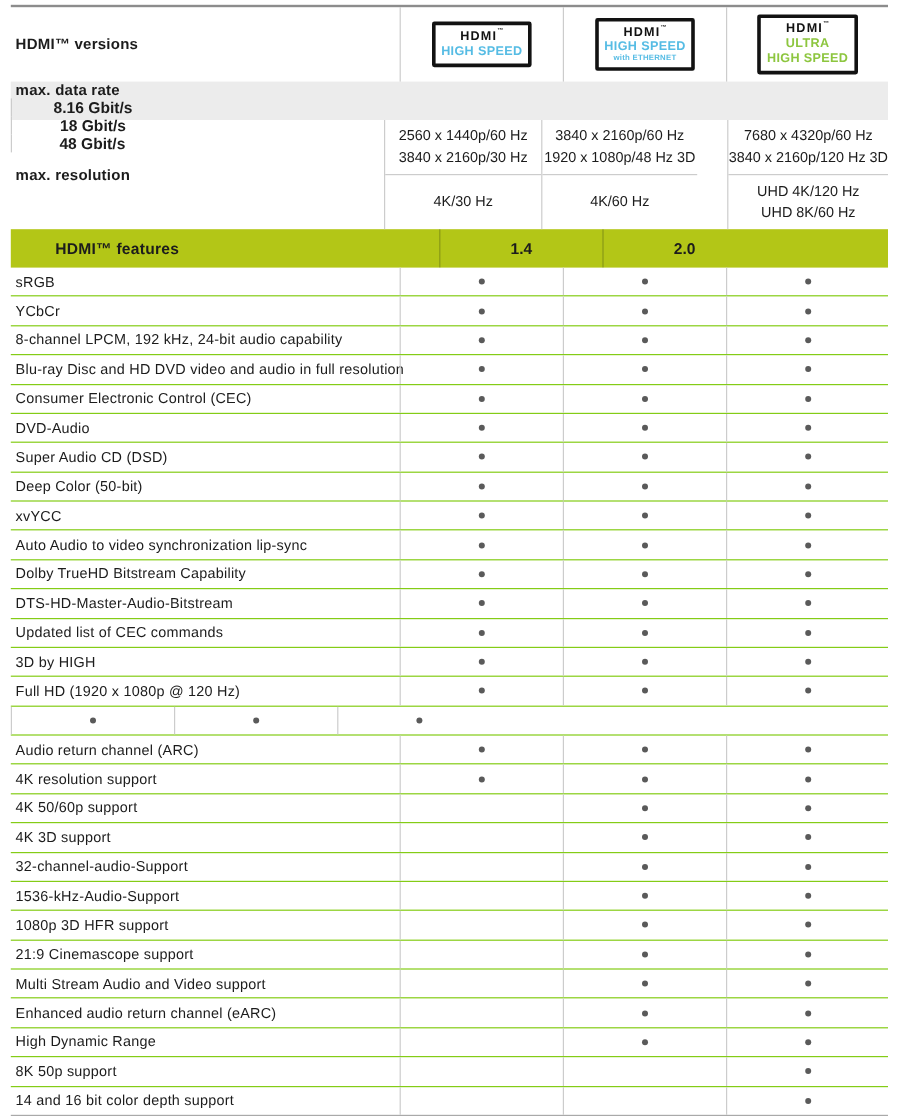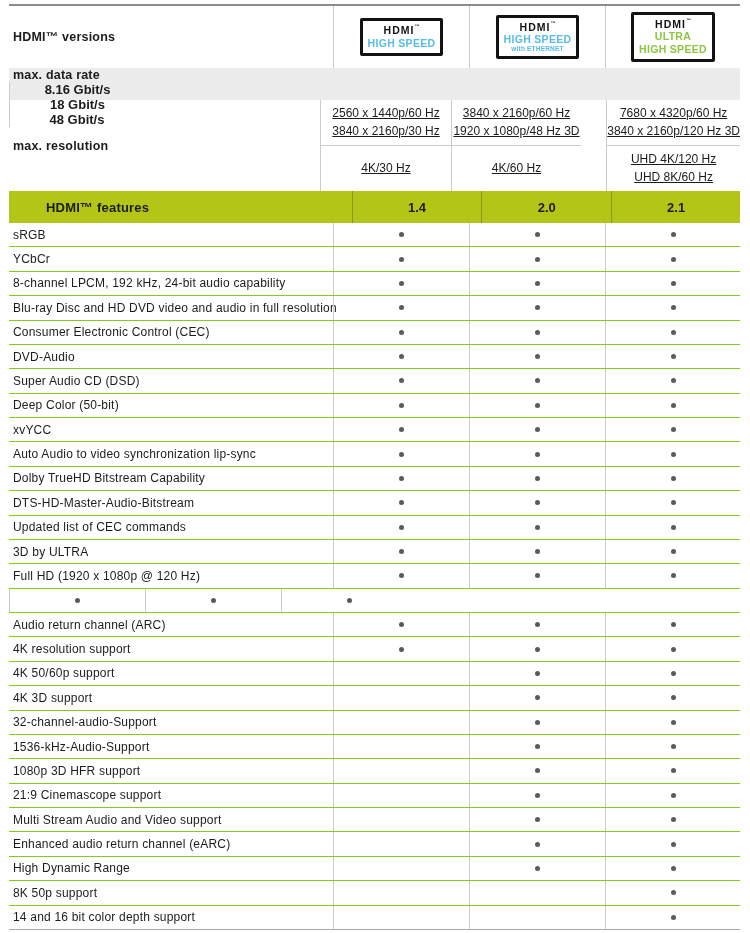--- a/index.html
+++ b/index.html
@@ -96,21 +96,20 @@
   .res-sub {
     flex: 1;
     display: flex;
     flex-direction: column;
     align-items: center;
     justify-content: center;
     font-size: 12px;
     line-height: 1.45;
     text-align: center;
     white-space: nowrap;
-    text-decoration: underline;
   }
   .res-sub.top { border-bottom: 1px solid #cccccc; }
 
   
   .row-features-header { height: 32px; background: #b3c617; }
   .row-features-header .label-cell { font-weight: bold; font-size: 13px; margin-left: 33px; }
   .row-features-header .value-cell {
     font-weight: bold;
     font-size: 13px;
     border-left-color: rgba(60, 70, 20, 0.35);
@@ -194,21 +193,20 @@
           <div>UHD 4K/120 Hz</div>
           <div>UHD 8K/60 Hz</div>
         </div>
       </div>
     </div>
 
     <div class="row row-features-header">
       <div class="cell label-cell">HDMI™ features</div>
       <div class="cell value-cell">1.4</div>
       <div class="cell value-cell">2.0</div>
-      <div class="cell value-cell last">2.1</div>
     </div>
 
     <div id="feature-rows">
         <div class="row feature-row">
           <div class="cell label-cell">sRGB</div>
           <div class="cell value-cell">
             <span class="dot"></span>
           </div>
           <div class="cell value-cell">
             <span class="dot"></span>
@@ -355,21 +353,21 @@
             <span class="dot"></span>
           </div>
           <div class="cell value-cell">
             <span class="dot"></span>
           </div>
           <div class="cell value-cell last">
             <span class="dot"></span>
           </div>
         </div>
         <div class="row feature-row">
-          <div class="cell label-cell">3D by ULTRA</div>
+          <div class="cell label-cell">3D by HIGH</div>
           <div class="cell value-cell">
             <span class="dot"></span>
           </div>
           <div class="cell value-cell">
             <span class="dot"></span>
           </div>
           <div class="cell value-cell last">
             <span class="dot"></span>
           </div>
         </div>

